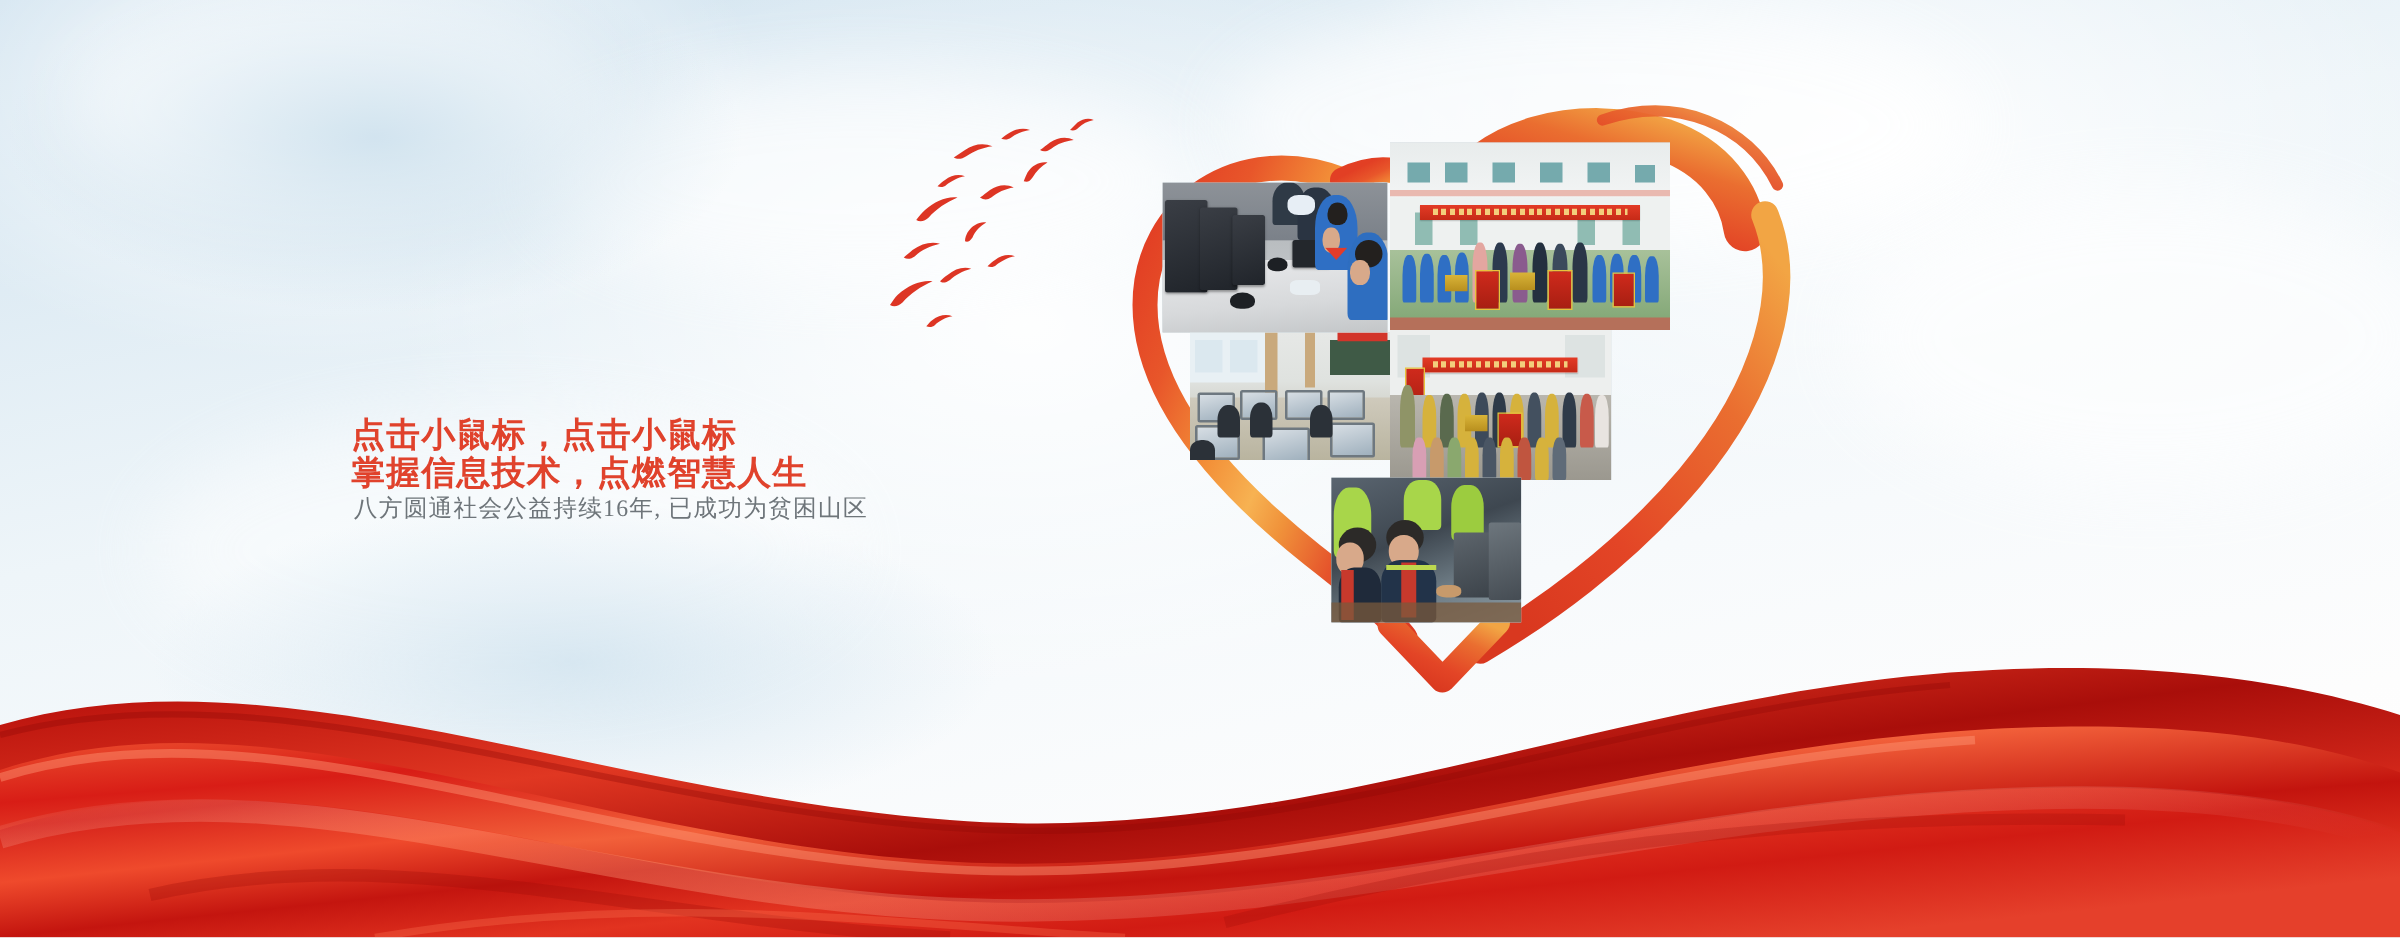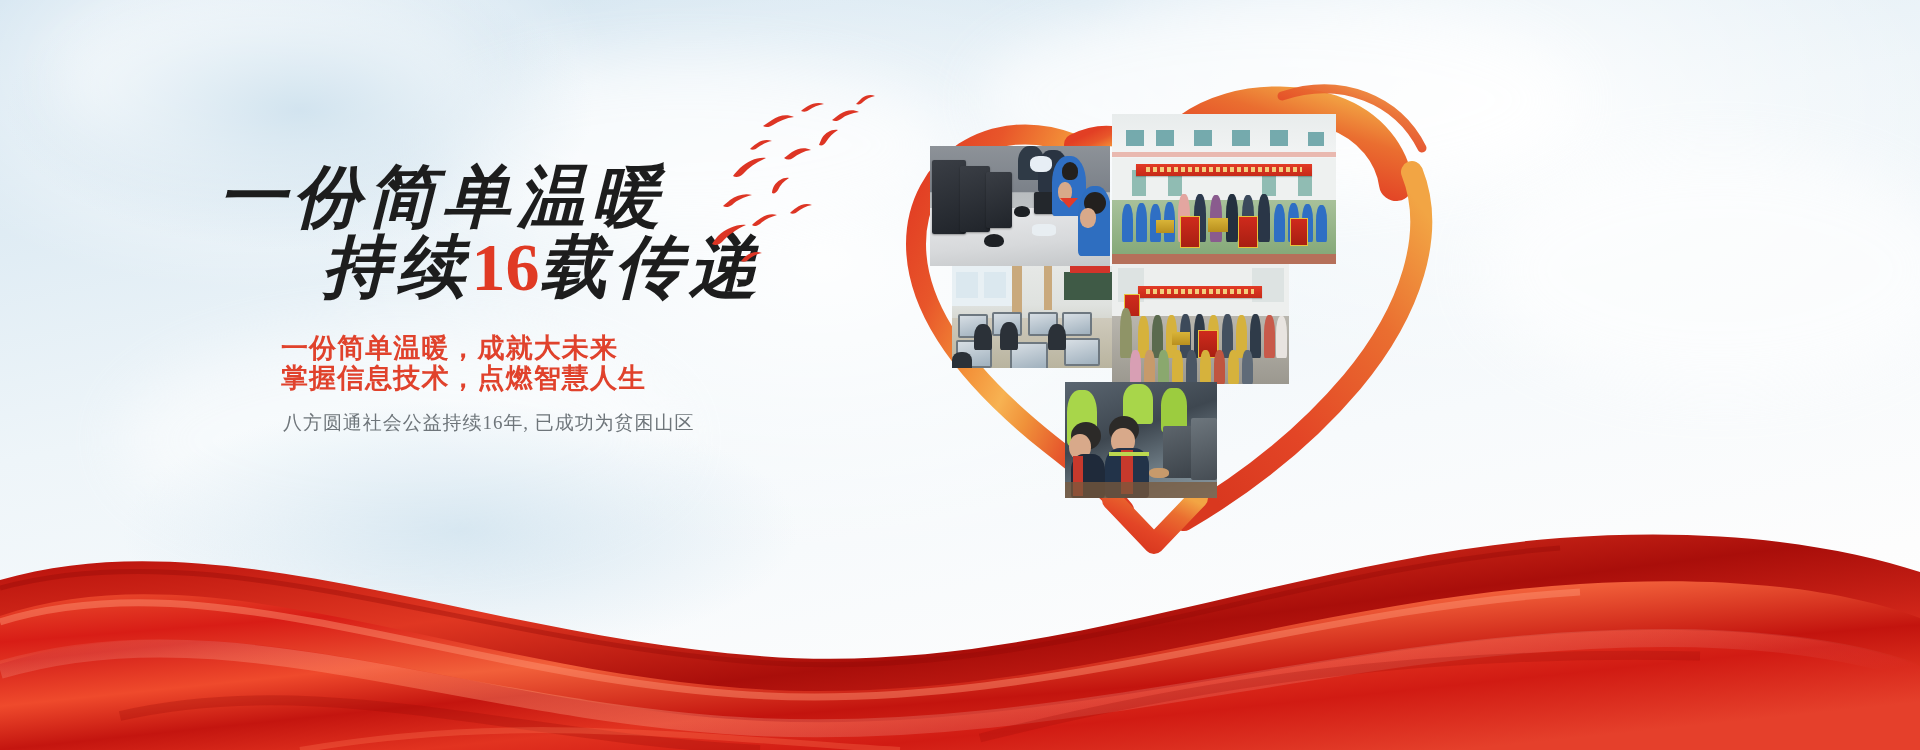--- a/index.html
+++ b/index.html
@@ -38,21 +38,21 @@
   .hl-red{color:#e03a24;font-style:normal;font-weight:700;letter-spacing:0;}
 
   .subline{position:absolute;left:281px;white-space:nowrap;
     font-family:"Liberation Sans",sans-serif;font-weight:700;font-size:27px;
     color:#e0422c;letter-spacing:.04em;}
   .sub1{top:330px;}
   .sub2{top:360px;}
 
   .bodyline{position:absolute;left:283px;white-space:nowrap;
     font-family:"Liberation Serif",serif;font-size:19px;color:#6e757a;letter-spacing:.05em;}
-  .bd1{top:410px;}
+  .bd1{top:394px;}
   .bd2{top:439px;}
 
   
   .birds{position:absolute;left:700px;top:80px;width:220px;height:220px;}
 
   
   .heart{position:absolute;left:812px;top:52px;width:720px;height:480px;}
   .heart svg{display:block;overflow:visible;}
 
   
@@ -117,26 +117,22 @@
   <div class="cloud c1"></div>
   <div class="cloud c2"></div>
   <div class="cloud c3"></div>
   <div class="cloud c4"></div>
   <div class="cloud c5"></div>
   <div class="hazeblue"></div>
   <div class="hazeblue2"></div>
 
   <div class="textwrap">
 
-    <div class="headline">
-      <div class="hl-line hl1">一份简单温暖</div>
-      <div class="hl-line hl2"><span>持续</span><span class="hl-red">16</span><span>载传递</span></div>
-    </div>
-
-    <div class="subline sub1">一份简单温暖，成就大未来</div>
+
+    <div class="subline sub1">点击小鼠标，点击小鼠标</div>
     <div class="subline sub2">掌握信息技术，点燃智慧人生</div>
 
     <div class="bodyline bd1">八方圆通社会公益持续16年, 已成功为贫困山区</div>
   </div>
 
   <div class="birds">
     <svg width="220" height="220" viewBox="0 0 220 220" fill="none">
       <g fill="#dd3524">
         <path d="M162 18 c4-3 9-4 13-2 -5 1 -9 3 -12 6 -2 2 -4 3 -7 2 2-2 4-4 6-6z"></path>
         <path d="M140 34 c6-4 13-5 19-2 -7 1 -13 3 -18 7 -3 2 -6 3 -9 1 3-2 5-4 8-6z"></path>

